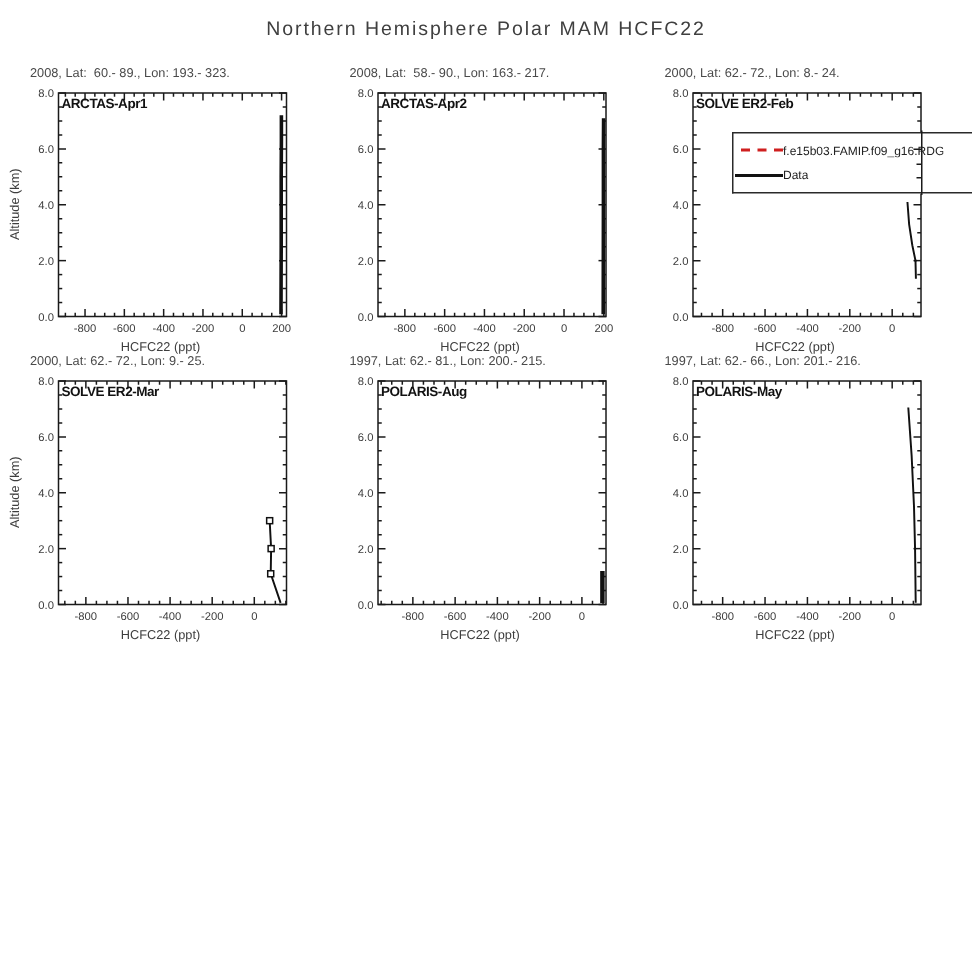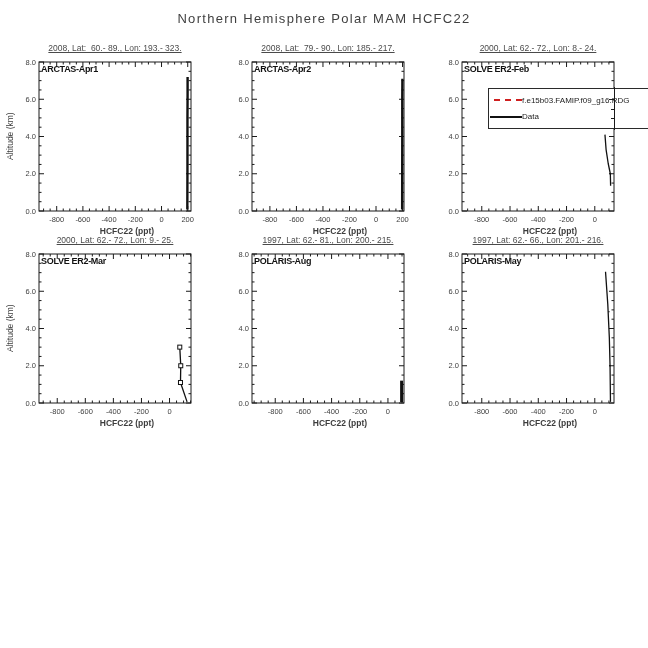--- a/index.html
+++ b/index.html
@@ -7,31 +7,31 @@
     position:relative;width:648px;height:496px;background:#ffffff;
     font-family:"Liberation Sans", sans-serif;overflow:hidden;
   }
   #fig-title{
     position:absolute;top:11px;left:0;width:648px;text-align:center;
     font-size:13px;letter-spacing:1.3px;color:#3f3f3f;white-space:pre;
   }
   .subplot{position:absolute;width:213px;height:200px;}
   .subplot.col3{width:225px;}
   .sp-header{
-    position:absolute;top:3px;left:20px;width:190px;text-align:center;
-    font-size:8.5px;color:#4a4a4a;white-space:pre;text-decoration:underline;
+    position:absolute;top:3px;left:20px;width:190px;text-align:left;
+    font-size:8.5px;color:#4a4a4a;white-space:pre;
   }
   .sp-label{
     position:absolute;left:41px;top:24px;
     font-family:Liberation Sans, sans-serif;font-weight:bold;
     font-size:9px;color:#111;letter-spacing:-0.3px;white-space:pre;
   }
   .sp-xtitle{
-    position:absolute;top:186px;left:32px;width:190px;text-align:center;
-    font-size:8.5px;color:#3d3d3d;white-space:pre;font-weight:bold;
+    position:absolute;top:186px;left:12px;width:190px;text-align:center;
+    font-size:8.5px;color:#3d3d3d;white-space:pre;
   }
   .sp-ytitle{
     position:absolute;left:3px;top:22px;height:149px;width:13px;
     writing-mode:vertical-rl;transform:rotate(180deg);
     display:flex;align-items:center;justify-content:center;
     font-size:8.5px;color:#3d3d3d;white-space:pre;
   }
   svg.plot-canvas{position:absolute;left:0;top:0;}
   svg.plot-canvas text{font-family:"Liberation Sans", sans-serif;font-size:7.5px;fill:#3d3d3d;}
   .legend{
@@ -244,21 +244,21 @@
         <line x1="191" x2="186" y1="96.5" y2="96.5" stroke="#1a1a1a" stroke-width="1"></line>
         <text x="36" y="99.2" text-anchor="end">4.0</text>
         <line x1="39" x2="44" y1="59.25" y2="59.25" stroke="#1a1a1a" stroke-width="1"></line>
         <line x1="191" x2="186" y1="59.25" y2="59.25" stroke="#1a1a1a" stroke-width="1"></line>
         <text x="36" y="61.95" text-anchor="end">6.0</text>
         <line x1="39" x2="44" y1="22" y2="22" stroke="#1a1a1a" stroke-width="1"></line>
         <line x1="191" x2="186" y1="22" y2="22" stroke="#1a1a1a" stroke-width="1"></line>
         <text x="36" y="24.7" text-anchor="end">8.0</text>
         <polyline points="189.1431064572426,169.51 189.27574171029667,96.5 189.27574171029667,59.25 189.40837696335078,38.7625" fill="none" stroke="#111111" stroke-width="2.4" stroke-linejoin="round" stroke-linecap="butt"></polyline>
       </svg>
-    <div class="sp-header">2008, Lat:  79.- 90., Lon: 185.- 217.</div>
+    <div class="sp-header">2008, Lat:  58.- 90., Lon: 163.- 217.</div>
     <div class="sp-label">ARCTAS-Apr2</div>
     <div class="sp-xtitle">HCFC22 (ppt)</div>
   </div>
 
   <div class="subplot col3" style="left:423px;top:40px;">
     <svg class="plot-canvas" width="225" height="200">
         <rect x="39" y="22" width="152" height="149" fill="none" stroke="#1a1a1a" stroke-width="1"></rect>
         <line x1="44.65055762081784" x2="44.65055762081784" y1="171" y2="168.5" stroke="#1a1a1a" stroke-width="1"></line>
         <line x1="44.65055762081784" x2="44.65055762081784" y1="22" y2="24.5" stroke="#1a1a1a" stroke-width="1"></line>
         <line x1="51.71375464684015" x2="51.71375464684015" y1="171" y2="168.5" stroke="#1a1a1a" stroke-width="1"></line>

